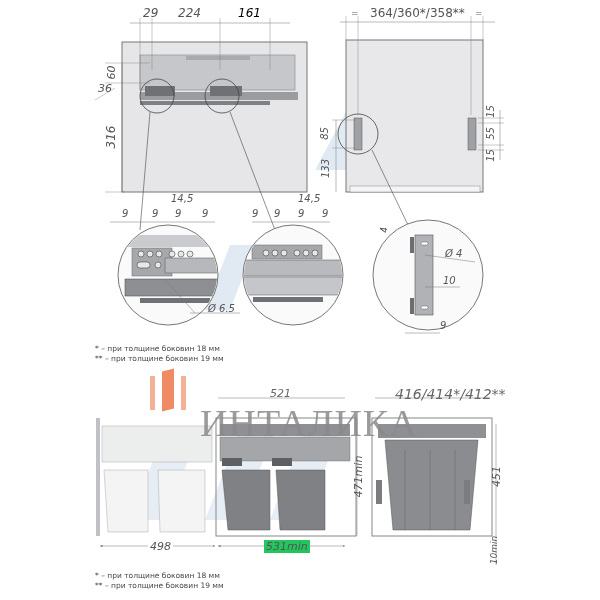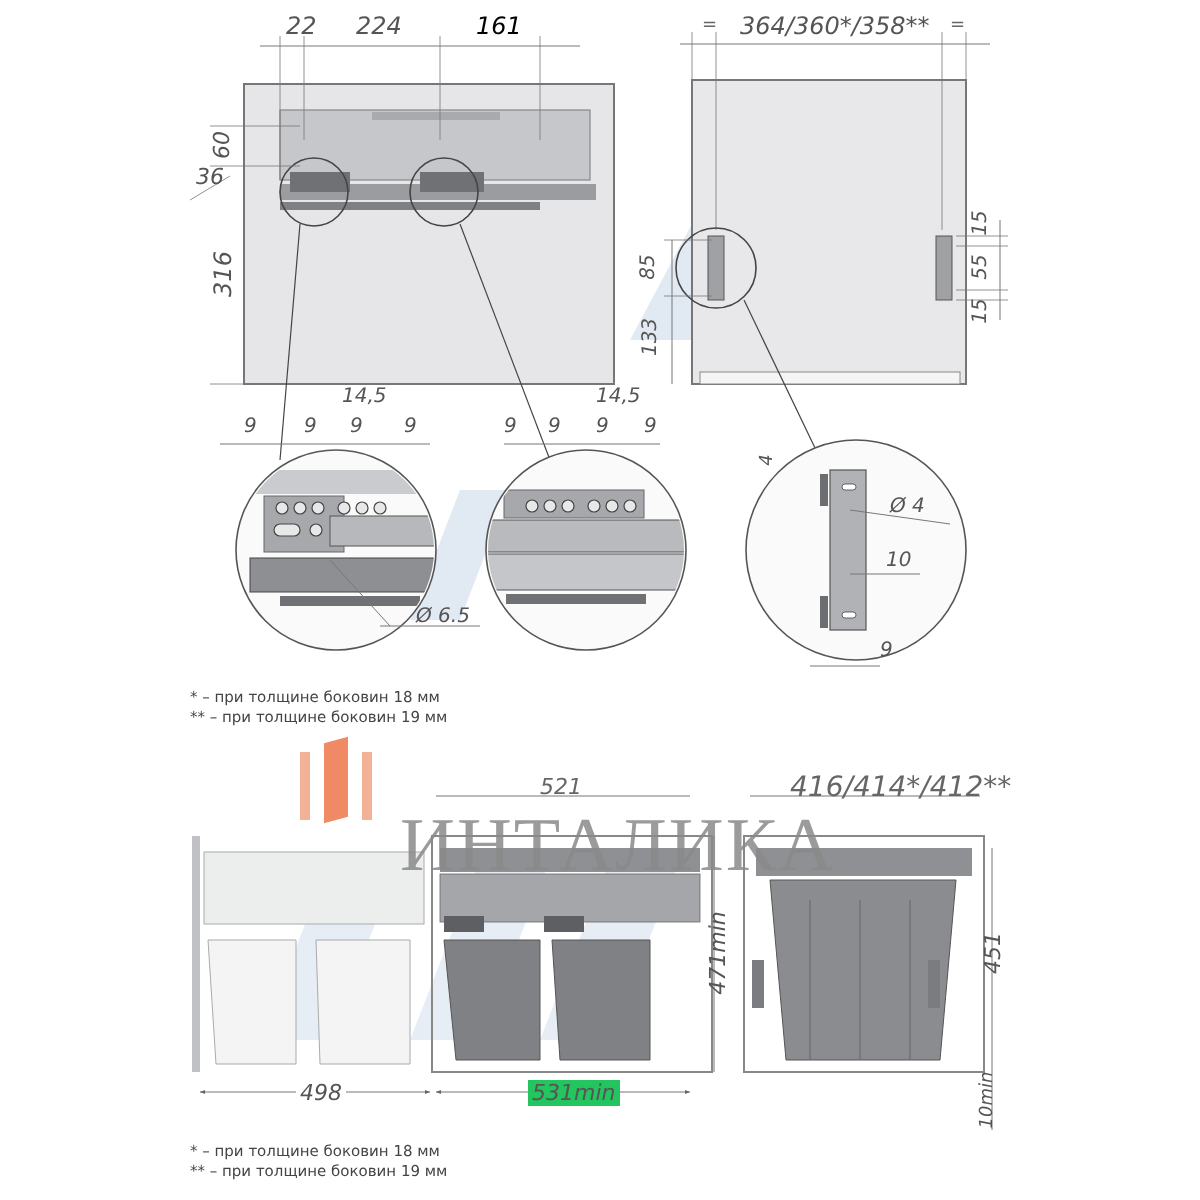--- a/index.html
+++ b/index.html
@@ -175,29 +175,29 @@
     <line x1="430" y1="450" x2="430" y2="530" stroke="#6a6c70" stroke-width="0.6"></line>
     <line x1="455" y1="450" x2="455" y2="530" stroke="#6a6c70" stroke-width="0.6"></line>
     <rect x="376" y="480" width="6" height="24" fill="#7a7c80"></rect>
     <rect x="464" y="480" width="6" height="24" fill="#7a7c80"></rect>
     <line x1="375" y1="398" x2="490" y2="398" stroke="#777" stroke-width="0.5"></line>
     <line x1="496" y1="424" x2="496" y2="536" stroke="#777" stroke-width="0.5"></line>
     <line x1="496" y1="536" x2="496" y2="565" stroke="#777" stroke-width="0.5"></line>
   </g>
 </svg>
 
-<div class="abs dim-label" style="left:143px;top:6px;font-style:italic;font-size:12px;color:#555">22</div>
+<div class="abs dim-label" style="left:143px;top:6px;font-style:italic;font-size:12px;color:#555">29</div>
 <div class="abs" style="left:178px;top:6px;font-style:italic;font-size:12px;color:#555">224</div>
 <div class="abs" style="left:238px;top:6px;font-style:italic;font-size:12px;color:#000000">161</div>
 <div class="abs" style="left:104px;top:66px;font-style:italic;font-size:11px;color:#555;transform:rotate(-90deg)">60</div>
 <div class="abs" style="left:98px;top:82px;font-style:italic;font-size:11px;color:#555">36</div>
 <div class="abs" style="left:100px;top:130px;font-style:italic;font-size:12px;color:#555;transform:rotate(-90deg)">316</div>
 
 <div class="abs" style="left:351px;top:8px;font-size:9px;color:#666">=</div>
-<div class="abs" style="left:370px;top:6px;font-style:italic;font-size:12px;color:#555">364/360*/358**</div>
+<div class="abs" style="left:370px;top:6px;font-size:12px;color:#555">364/360*/358**</div>
 <div class="abs" style="left:475px;top:8px;font-size:9px;color:#666">=</div>
 <div class="abs" style="left:484px;top:106px;font-style:italic;font-size:10px;color:#555;transform:rotate(-90deg)">15</div>
 <div class="abs" style="left:484px;top:128px;font-style:italic;font-size:10px;color:#555;transform:rotate(-90deg)">55</div>
 <div class="abs" style="left:484px;top:150px;font-style:italic;font-size:10px;color:#555;transform:rotate(-90deg)">15</div>
 <div class="abs" style="left:318px;top:128px;font-style:italic;font-size:10px;color:#555;transform:rotate(-90deg)">85</div>
 <div class="abs" style="left:316px;top:163px;font-style:italic;font-size:10px;color:#555;transform:rotate(-90deg)">133</div>
 
 <div class="abs" style="left:171px;top:193px;font-style:italic;font-size:10px;color:#555">14,5</div>
 <div class="abs" style="left:122px;top:208px;font-style:italic;font-size:10px;color:#555">9</div>
 <div class="abs" style="left:152px;top:208px;font-style:italic;font-size:10px;color:#555">9</div>

